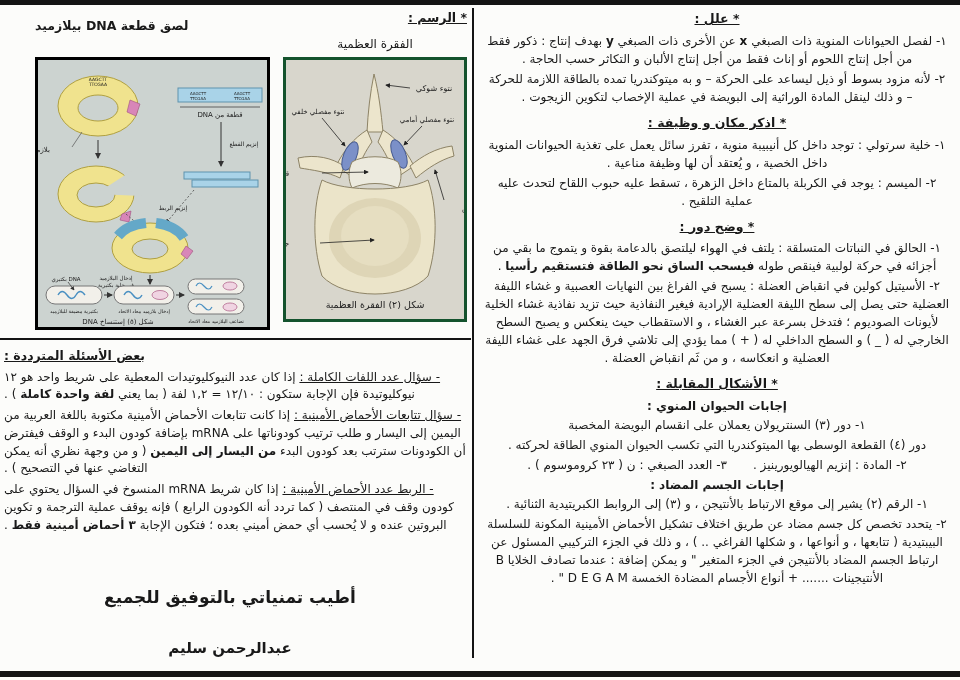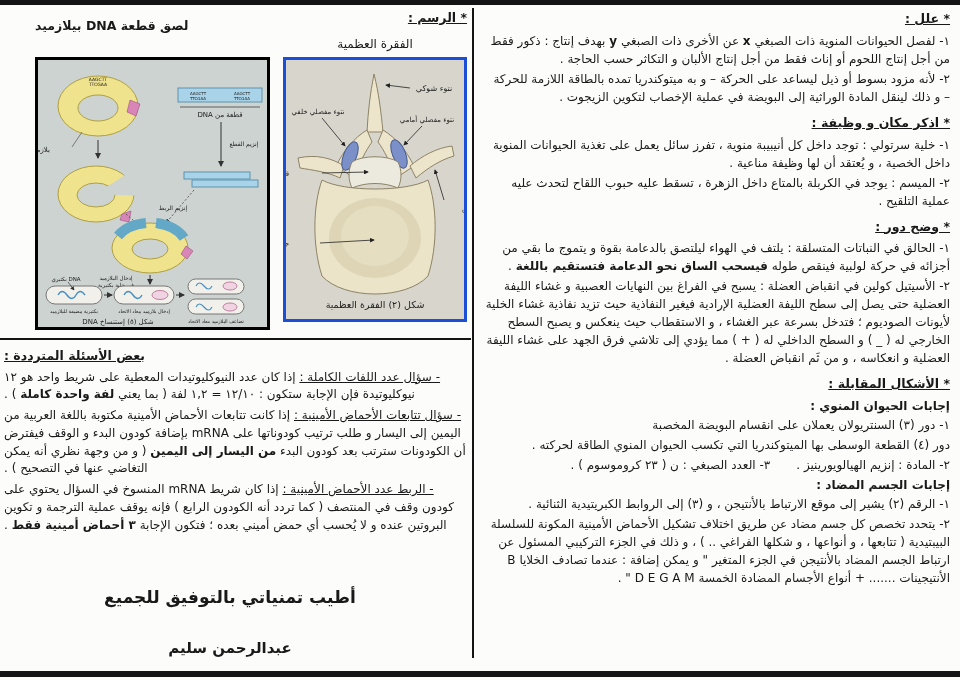--- a/index.html
+++ b/index.html
@@ -10,36 +10,36 @@
     font-family:"DejaVu Sans", sans-serif;
   }
   .hbar { position:absolute; left:0; width:960px; background:#141414; }
   .hbar.top { top:0; height:5px; }
   .hbar.bottom { top:671px; height:6px; }
   .vline { position:absolute; left:472px; top:8px; width:2px; height:650px; background:#141414; }
 
   
   .rcol {
     position:absolute; left:484px; top:10px; width:466px;
-    direction:rtl; text-align:right; font-size:12px; line-height:1.5;
+    direction:rtl; text-align:center; font-size:12px; line-height:1.5;
   }
   .sec { margin-bottom:8px; }
   .sec-h { margin:0 0 3px; font-size:12.5px; font-weight:bold; text-decoration:underline; }
   .sec p { margin:0 0 2px; }
   .sub-h { font-weight:bold; margin:2px 0 1px; }
   .b { font-weight:bold; }
   .u { text-decoration:underline; }
   .sp { padding-right:26px; }
 
   
   .lcol { position:absolute; left:0; top:10px; width:471px; height:662px; }
   .h-rasm { position:absolute; right:4px; top:0; font-size:12.5px; font-weight:bold; text-decoration:underline; direction:rtl;text-align:right; }
   .t-vert { position:absolute; left:283px; top:27px; width:184px; text-align:center; font-size:12px; direction:rtl; }
   .t-dna  { position:absolute; left:35px;  top:8px; width:235px; text-align:left; font-size:12.5px; font-weight:bold; direction:rtl; }
-  .f-vert { position:absolute; left:283px; top:47px; width:184px; height:265px; border:3px solid #1d4ed8; background:#d8d6cc; }
+  .f-vert { position:absolute; left:283px; top:47px; width:184px; height:265px; border:3px solid #14532d; background:#d8d6cc; }
   .f-dna  { position:absolute; left:35px;  top:47px; width:235px; height:273px; border:3px solid #000; background:#ccd3d0; }
   .hline  { position:absolute; left:0; top:328px; width:471px; height:2px; background:#141414; }
   .faq {
     position:absolute; left:4px; right:4px; top:337px;
     direction:rtl; text-align:left; font-size:12px; line-height:1.48;
   }
   .faq p { margin:0 0 3px; }
   .sig { position:absolute; left:40px; top:577px; width:380px; text-align:center; direction:rtl; }
   .sig-wish { font-size:17px; font-weight:bold; letter-spacing:1px; }
   .sig-name { font-size:15px; font-weight:bold; margin-top:32px; }
@@ -62,21 +62,21 @@
     </div>
 
     <div class="sec">
       <div class="sec-h">* اذكر مكان و وظيفة :</div>
       <p>١- خلية سرتولي : توجد داخل كل أنيبيبة منوية ، تفرز سائل يعمل على تغذية الحيوانات المنوية داخل الخصية ، و يُعتقد أن لها وظيفة مناعية .</p>
       <p>٢- الميسم : يوجد في الكربلة بالمتاع داخل الزهرة ، تسقط عليه حبوب اللقاح لتحدث عليه عملية التلقيح .</p>
     </div>
 
     <div class="sec">
       <div class="sec-h">* وضح دور :</div>
-      <p><span>١- الحالق في النباتات المتسلقة : يلتف في الهواء ليلتصق بالدعامة بقوة و يتموج ما بقي من أجزائه في حركة لولبية فينقص طوله </span><span class="b">فيسحب الساق نحو الدعامة فتستقيم باللغة</span><span> .</span></p>
+      <p><span>١- الحالق في النباتات المتسلقة : يلتف في الهواء ليلتصق بالدعامة بقوة و يتموج ما بقي من أجزائه في حركة لولبية فينقص طوله </span><span class="b">فيسحب الساق نحو الطاقة فتستقيم رأسيا</span><span> .</span></p>
       <p>٢- الأسيتيل كولين في انقباض العضلة : يسبح في الفراغ بين النهايات العصبية و غشاء الليفة العضلية حتى يصل إلى سطح الليفة العضلية الإرادية فيغير النفاذية حيث تزيد نفاذية غشاء الخلية لأيونات الصوديوم ؛ فتدخل بسرعة عبر الغشاء ، و الاستقطاب حيث ينعكس و يصبح السطح الخارجي له ( _ ) و السطح الداخلي له ( + ) مما يؤدي إلى تلاشي فرق الجهد على غشاء الليفة العضلية و انعكاسه ، و من ثَم انقباض العضلة .</p>
     </div>
 
     <div class="sec">
       <div class="sec-h">* الأشكال المقابلة :</div>
       <div class="sub-h">إجابات الحيوان المنوي :</div>
       <p>١- دور (٣) السنتريولان يعملان على انقسام البويضة المخصبة</p>
       <p>دور (٤) القطعة الوسطى بها الميتوكندريا التي تكسب الحيوان المنوي الطاقة لحركته .</p>
       <p><span>٢- المادة : إنزيم الهيالويورينيز .</span><span class="sp">٣- العدد الصبغي : ن ( ٢٣ كروموسوم ) .</span></p>
       <div class="sub-h">إجابات الجسم المضاد :</div>

